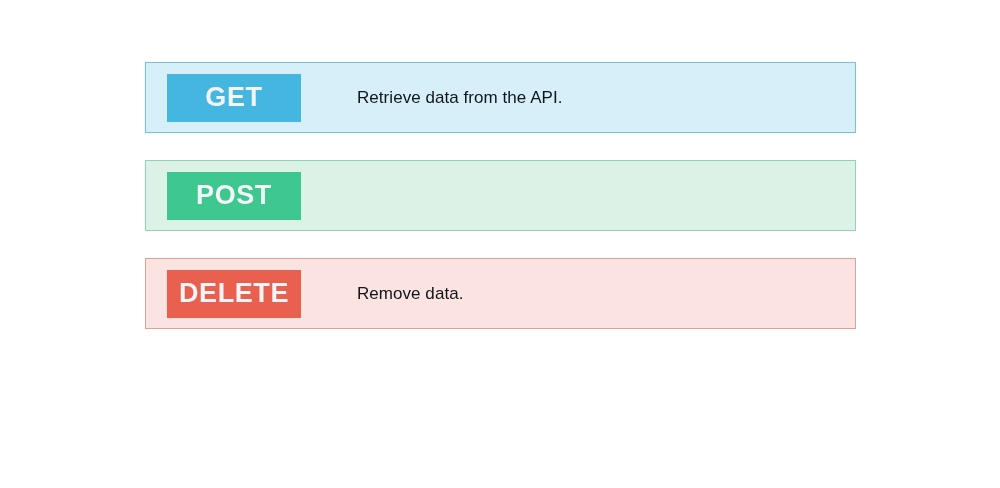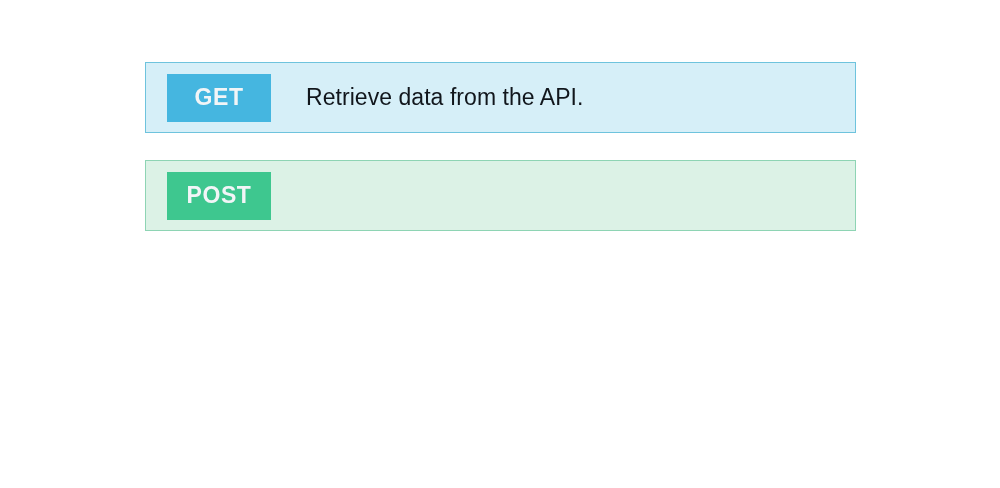--- a/index.html
+++ b/index.html
@@ -27,35 +27,35 @@
     border-width: 1px;
     border-style: solid;
     display: flex;
     align-items: center;
     padding-left: 21px;
   }
   .method-row:last-child { margin-bottom: 0; }
 
   .method-badge {
     box-sizing: border-box;
-    width: 104px;
+    width: 134px;
     height: 48px;
     display: flex;
     align-items: center;
     justify-content: center;
     color: #f2f5f7;
-    font-size: 23px;
+    font-size: 27px;
     font-weight: bold;
     letter-spacing: 0.6px;
     flex: 0 0 auto;
   }
   .method-desc {
-    margin-left: 35px;
+    margin-left: 56px;
     color: #11161c;
-    font-size: 23px;
+    font-size: 17px;
     font-weight: 500;
     letter-spacing: 0.05px;
     white-space: nowrap;
   }
 
   
   .row-blue { background: #d6eff8; border-color: #6ec3dd; }
   .row-blue .method-badge { background: #45b6e0; }
   
   .row-green { background: #dcf2e6; border-color: #8ed4b4; }
@@ -72,14 +72,18 @@
   <div class="method-row row-blue">
     <span class="method-badge">GET</span>
     <span class="method-desc">Retrieve data from the API.</span>
   </div>
 
   <div class="method-row row-green">
     <span class="method-badge">POST</span>
   </div>
 
 
+  <div class="method-row row-red">
+    <span class="method-badge">DELETE</span>
+    <span class="method-desc">Remove data.</span>
+  </div>
 
 </div>
 
 </body></html>

